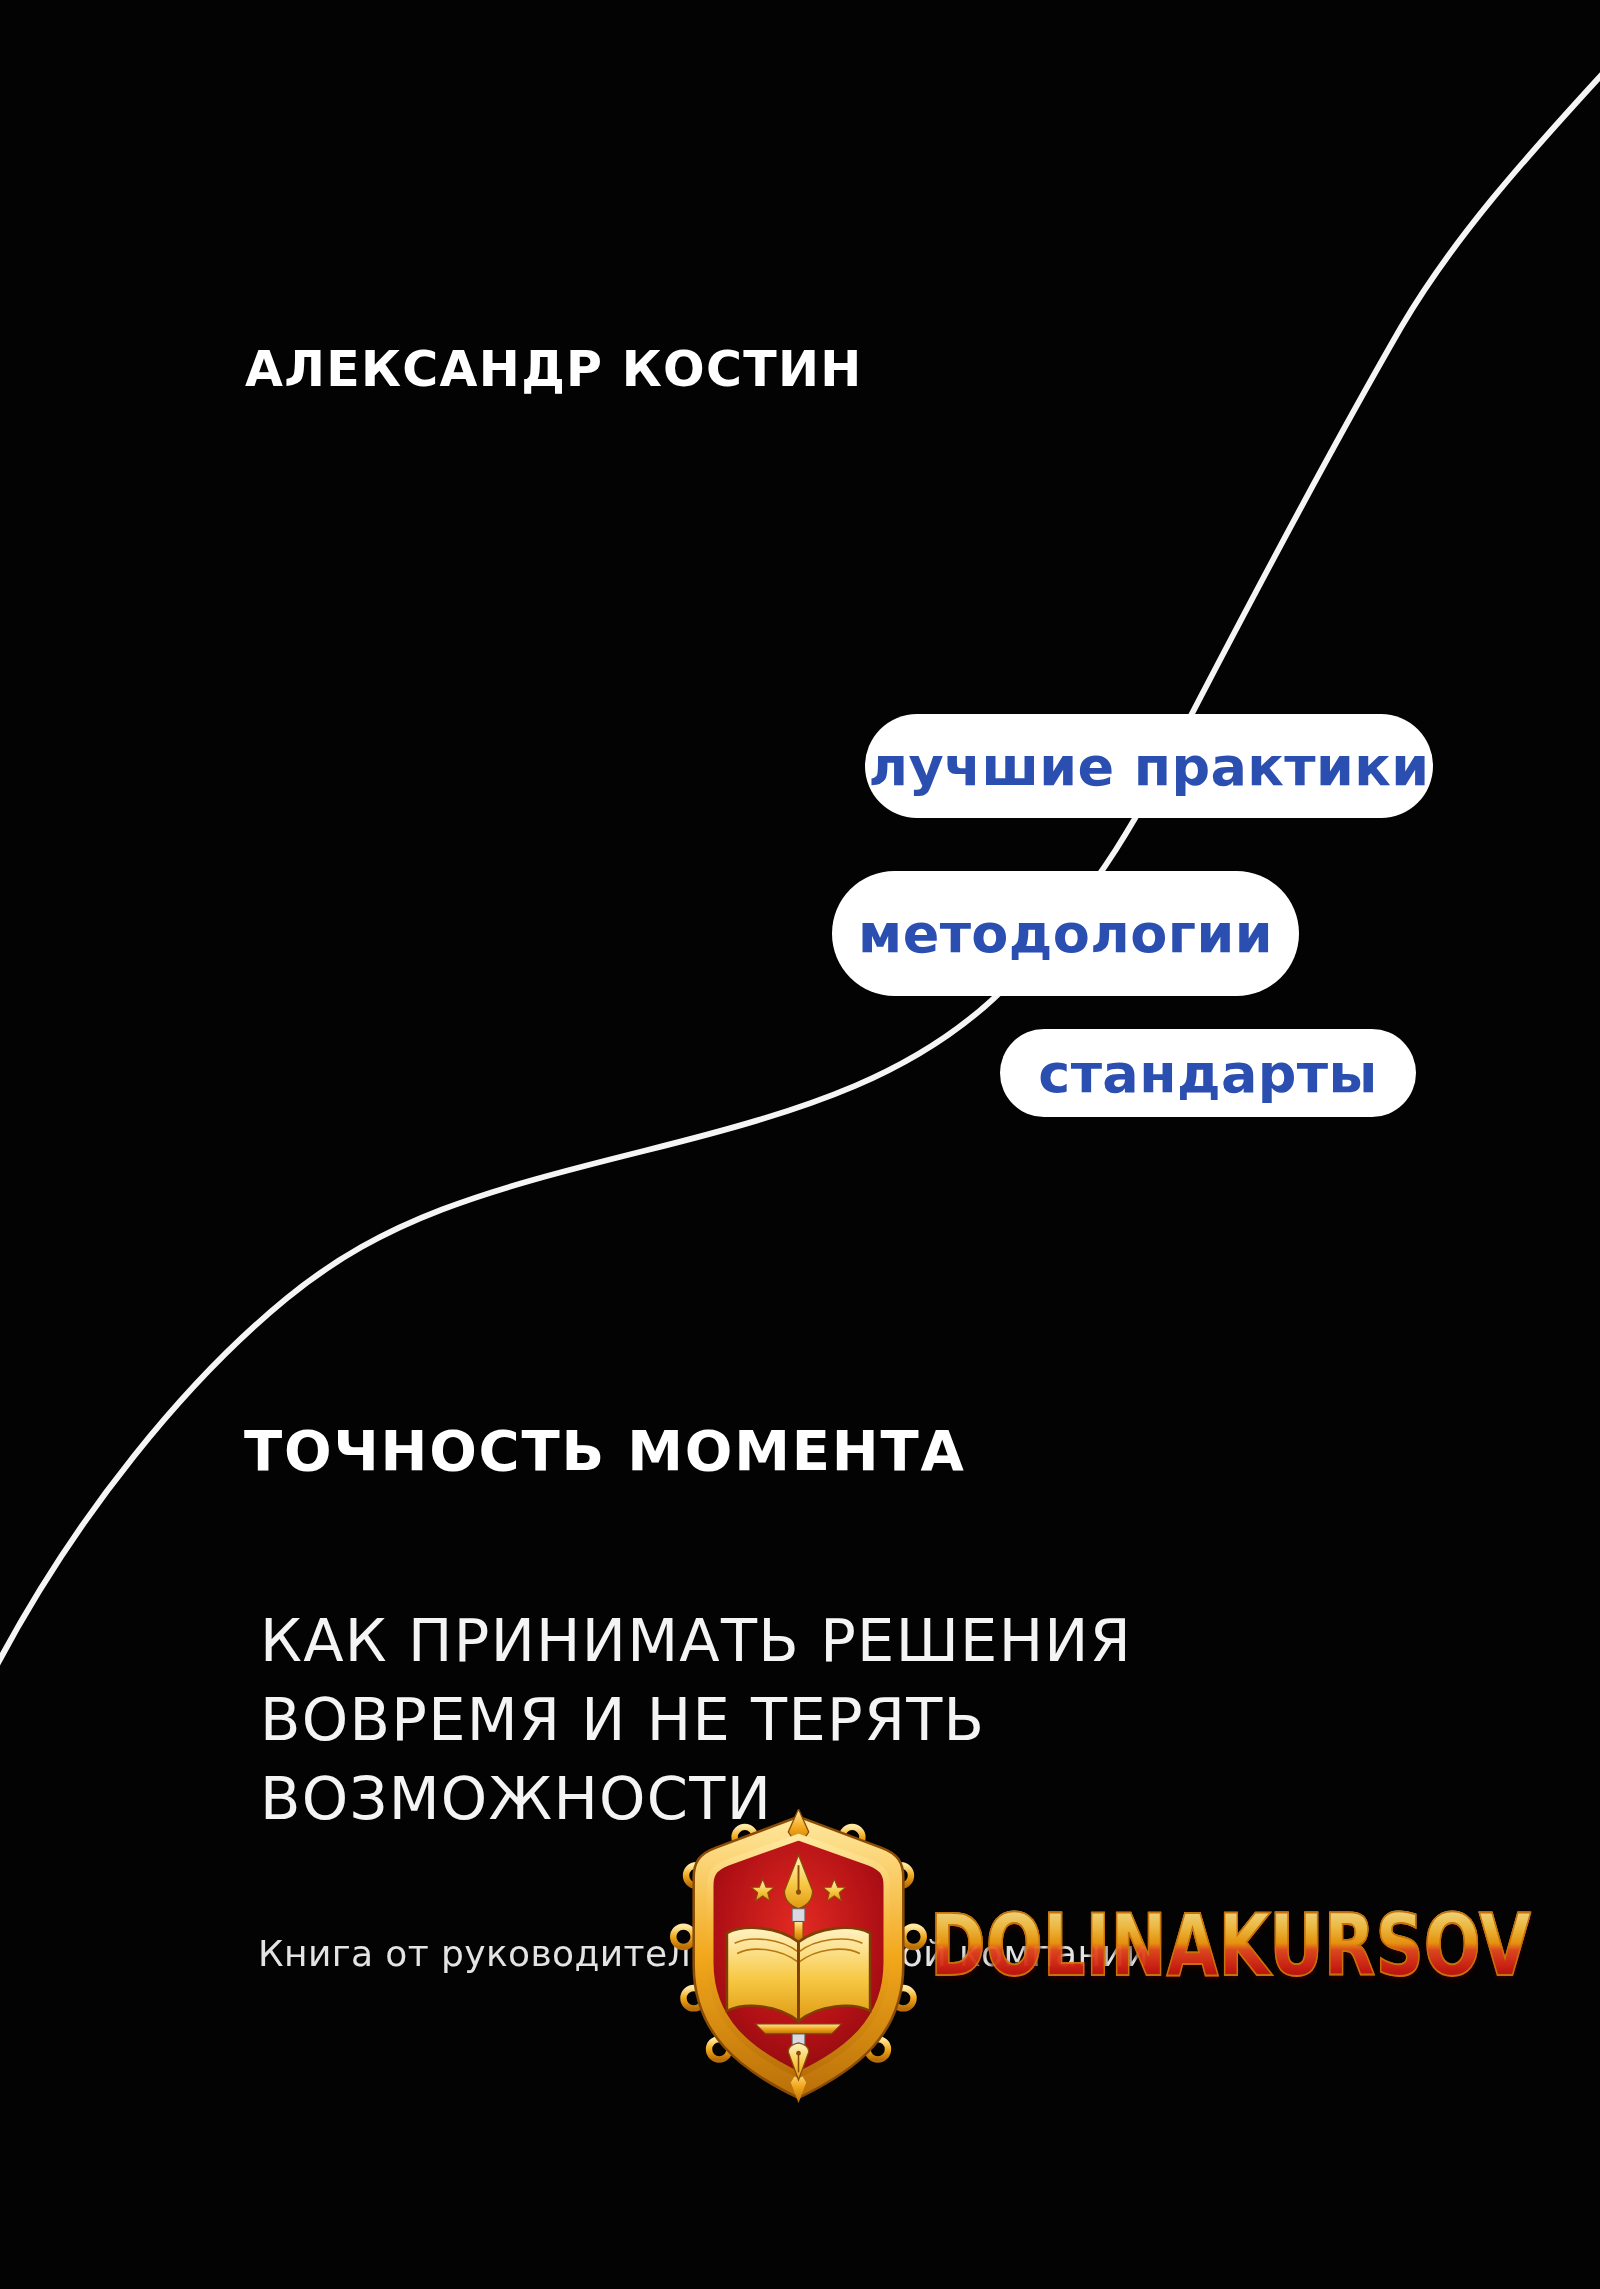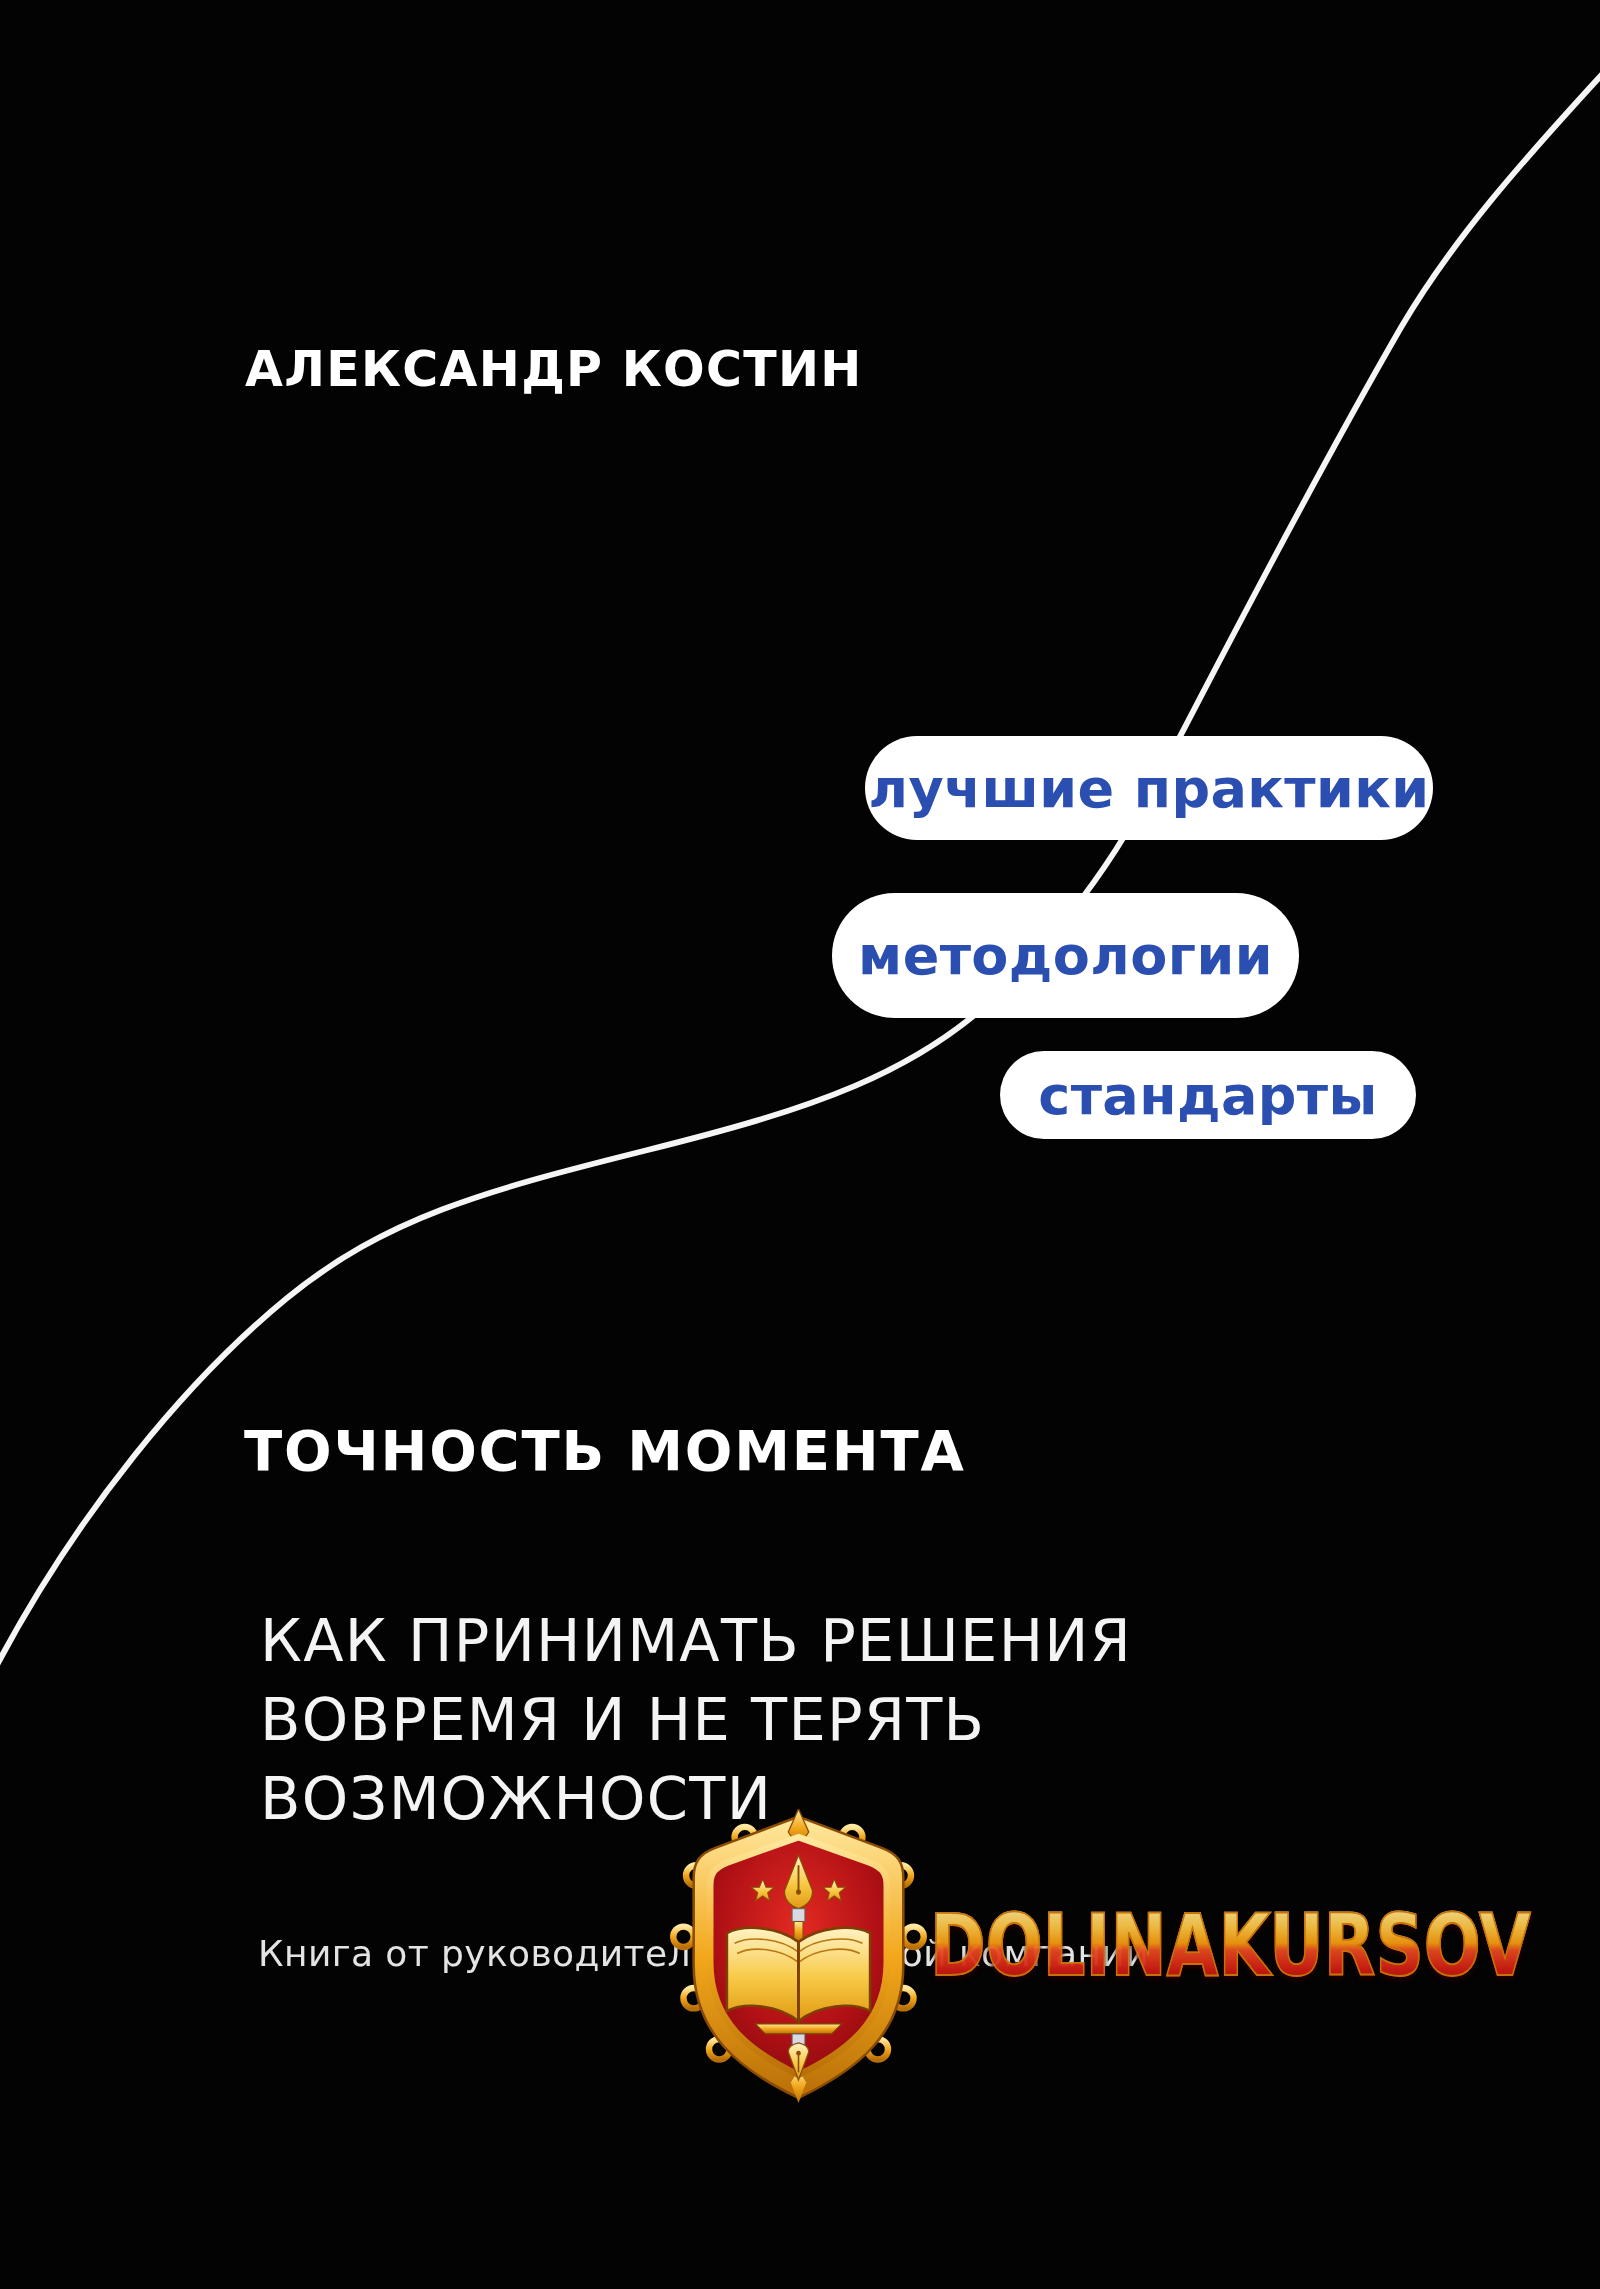--- a/index.html
+++ b/index.html
@@ -17,21 +17,20 @@
     color:#ffffff;font-size:49px;font-weight:bold;letter-spacing:1.3px;
     white-space:nowrap;
     margin-top:40px;
   }
   
   .pill{
     z-index:2;background:#ffffff;border-radius:63px;
     display:flex;align-items:center;justify-content:center;
     color:#2b4fb1;font-weight:bold;font-size:54px;letter-spacing:0.4px;
     white-space:nowrap;
-    margin-top:22px;
   }
   .pill-1{left:865px;top:714px;width:568px;height:104px;}
   .pill-2{left:832px;top:871px;width:467px;height:125px;}
   .pill-3{left:1000px;top:1029px;width:416px;height:88px;}
   
   .title{
     left:244px;top:1418px;z-index:3;
     color:#ffffff;font-size:56px;font-weight:bold;letter-spacing:1.8px;
     white-space:nowrap;
   }

